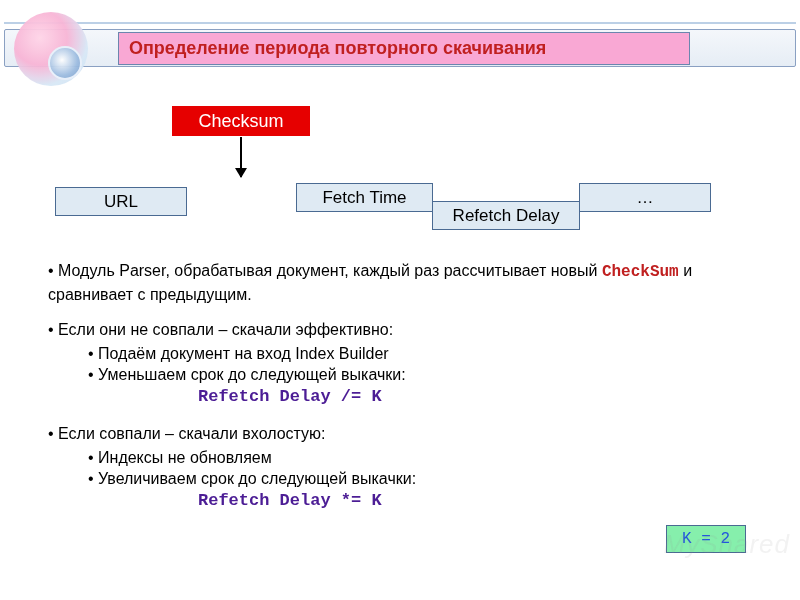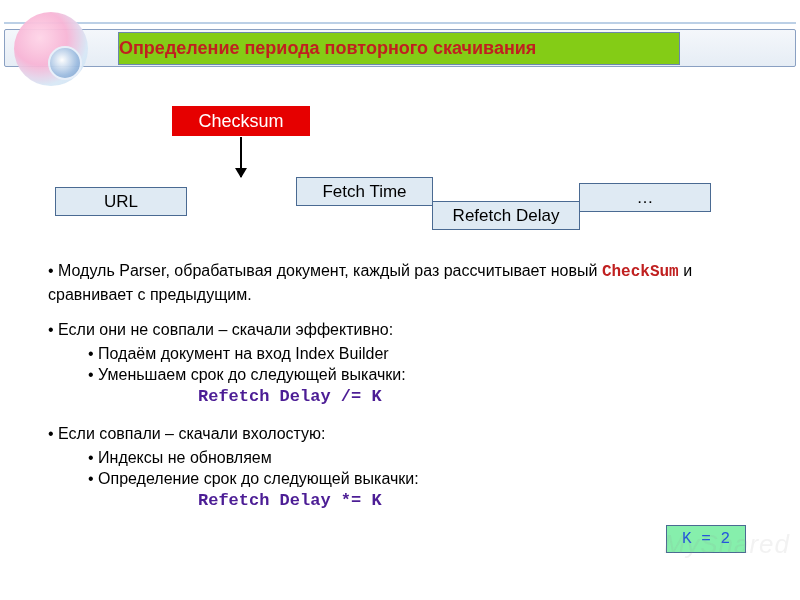--- a/index.html
+++ b/index.html
@@ -51,25 +51,25 @@
     border-radius: 50%;
     background: radial-gradient(circle at 40% 40%, #ffffff 0%, #9dbce0 60%, #7aa0cc 100%);
     border: 2px solid #e8f0fa;
   }
   .title-box {
     position: absolute;
     top: 32px;
     left: 118px;
     width: 560px;
     height: 31px;
-    background: #84cc16;
+    background: #f9a8d4;
     border: 1px solid #6b86ae;
     display: flex;
     align-items: center;
-    padding-left: 0;
+    padding-left: 10px;
     z-index: 3;
   }
   .title-box span {
     color: #c02020;
     font-weight: bold;
     font-size: 18px;
   }
   .checksum-box {
     position: absolute;
     top: 106px;
@@ -107,21 +107,21 @@
     height: 27px;
     background: #dfeaf3;
     border: 1px solid #4a6a92;
     display: flex;
     align-items: center;
     justify-content: center;
     font-size: 17px;
     color: #000;
   }
   .cell-url    { top: 187px; left: 55px;  width: 130px; text-align: right; }
-  .cell-fetch  { top: 177px; left: 296px; width: 135px; }
+  .cell-fetch  { top: 183px; left: 296px; width: 135px; }
   .cell-refetch{ top: 183px; left: 432px; width: 146px; margin-top: 18px; }
   .cell-dots   { top: 183px; left: 579px; width: 130px; }
 
   .body-text {
     position: absolute;
     top: 260px;
     left: 48px;
     right: 48px;
     font-size: 16px;
     line-height: 1.35;
@@ -222,21 +222,21 @@
       <ul>
         <li>Подаём документ на вход Index Builder</li>
         <li>Уменьшаем срок до следующей выкачки:</li>
       </ul>
       <span class="formula">Refetch Delay /= K</span>
     </li>
     <li>
       <span>Если совпали – скачали вхолостую:</span>
       <ul>
         <li>Индексы не обновляем</li>
-        <li>Определение срок до следующей выкачки:</li>
+        <li>Увеличиваем срок до следующей выкачки:</li>
       </ul>
       <span class="formula">Refetch Delay *= K</span>
     </li>
   </ul>
 </div>
 
 <div class="k-box">
   <span>K = 2</span>
 </div>
 

